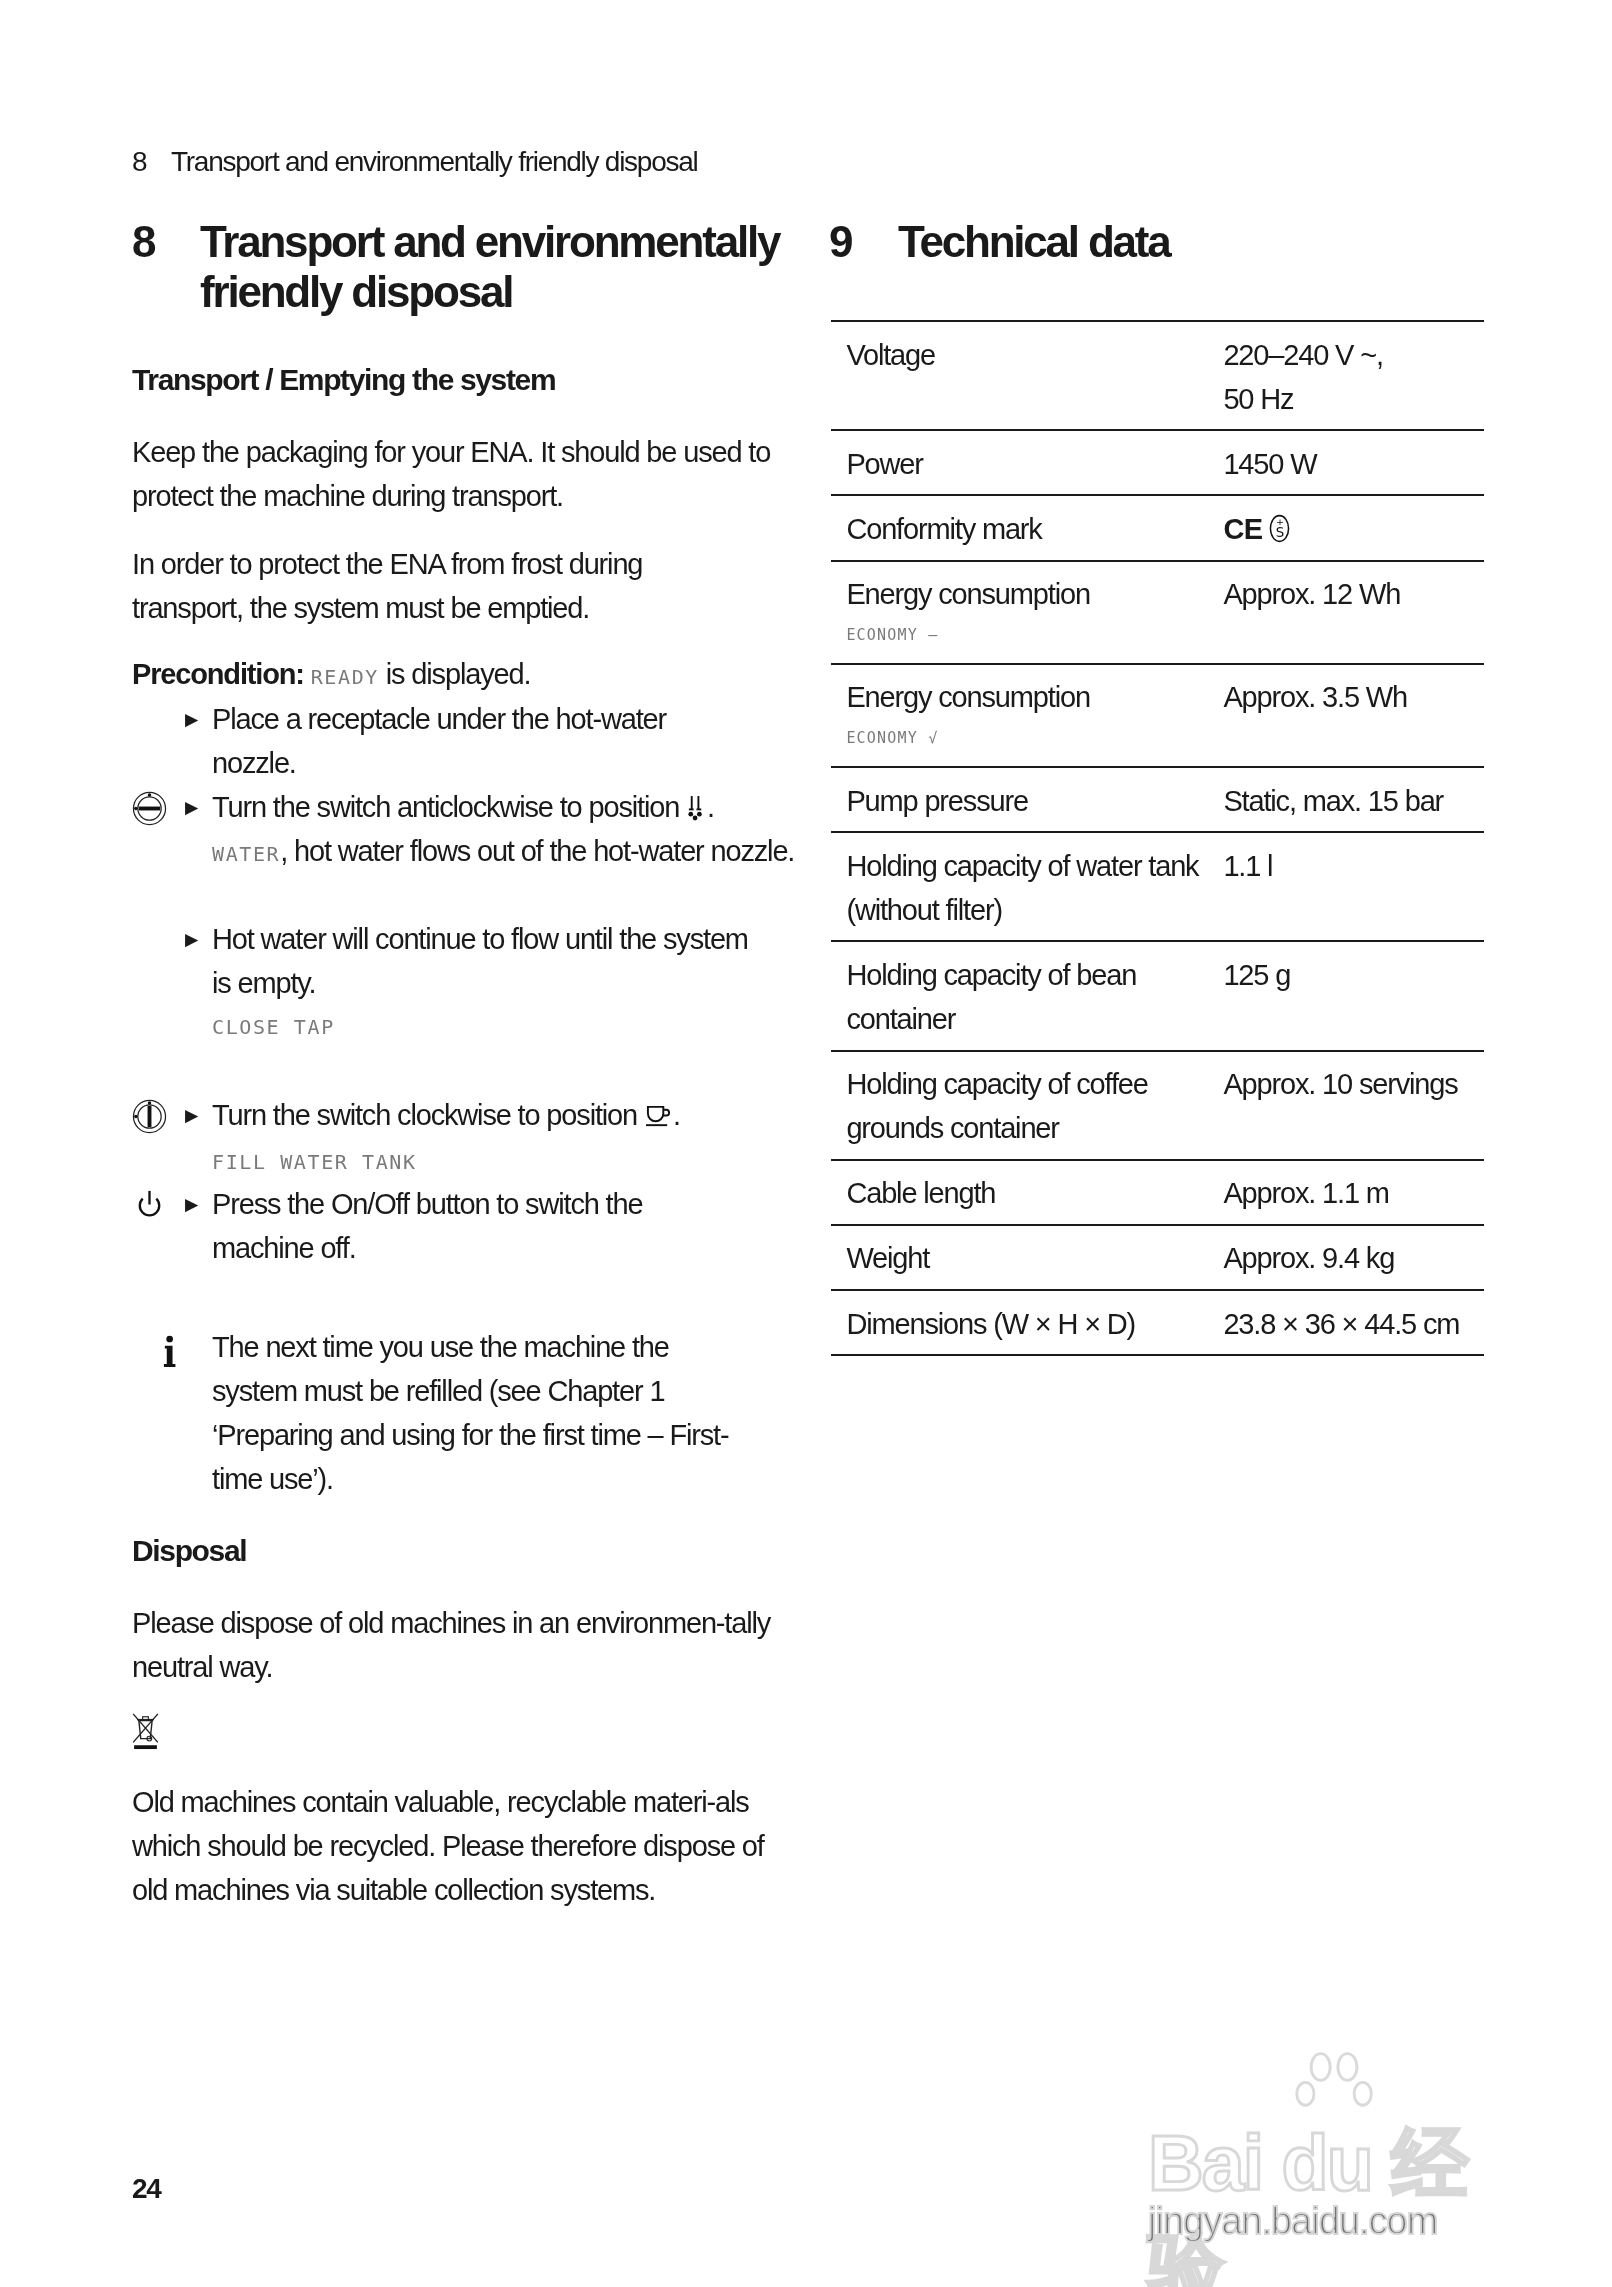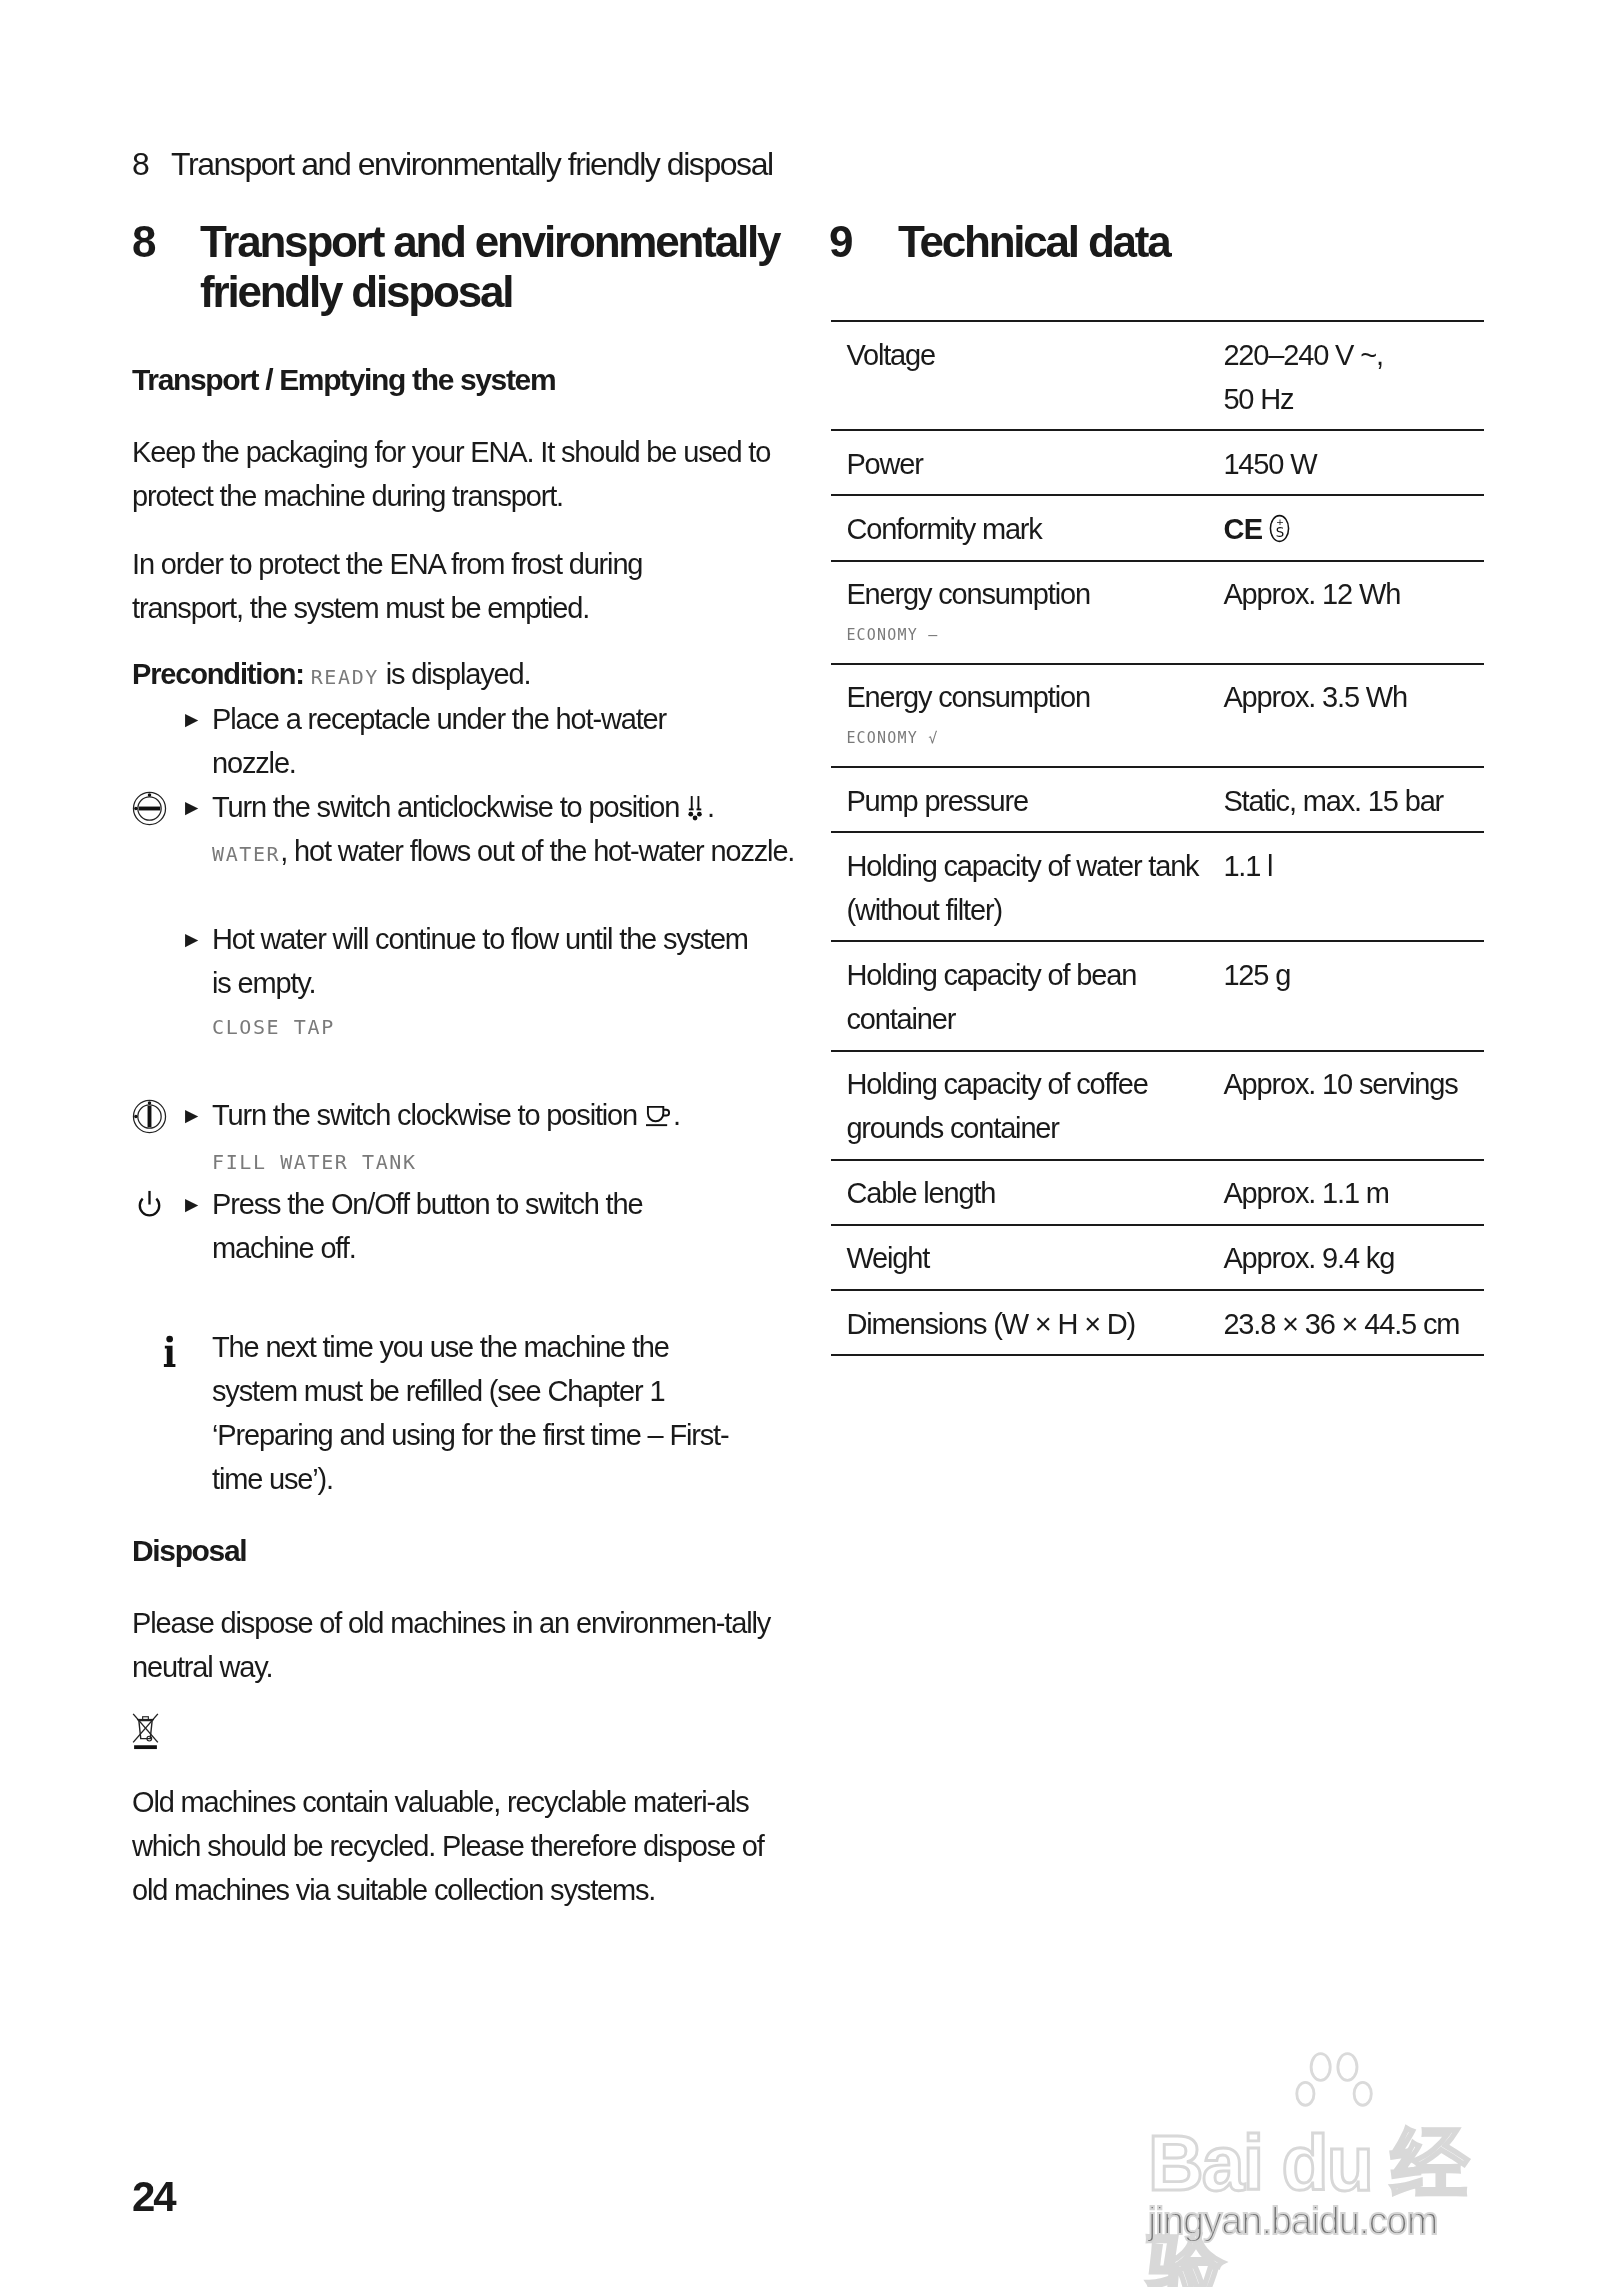--- a/index.html
+++ b/index.html
@@ -1,20 +1,20 @@
 <!DOCTYPE html>
 <html><head>
 <meta charset="utf-8">
 <style>
   html, body { margin: 0; padding: 0; background: #ffffff; }
   body { width: 1612px; height: 2287px; position: relative; overflow: hidden;
          font-family: "Liberation Sans", sans-serif; color: #1a1a1a; }
   .abs { position: absolute; }
   .cond { letter-spacing: -0.045em; }
-  .running-header { left: 132px; top: 146px; font-size: 32px; white-space: nowrap; }
+  .running-header { left: 132px; top: 146px; font-size: 28px; white-space: nowrap; }
   .running-header .num { display: inline-block; width: 39px; }
   .h1 { font-size: 44px; line-height: 50px; font-weight: 600; letter-spacing: -0.05em; }
   .h1 .num { position: absolute; left: 0; top: 0; }
   .h1-left { left: 132px; top: 217px; width: 692px; }
   .h1-left .title { margin-left: 68px; }
   .h1-right { left: 829px; top: 217px; width: 672px; }
   .h1-right .title { margin-left: 69px; }
   .h2 { font-size: 30px; font-weight: 600; letter-spacing: -0.045em; }
   .p { font-size: 29px; line-height: 44px; letter-spacing: -0.04em; width: 672px; }
   .lcd { font-family: "DejaVu Sans Mono", monospace; color: #7a7a7a; letter-spacing: 0.08em;
@@ -24,21 +24,21 @@
   .step .arrow { position: absolute; left: 53px; top: 0; font-size: 17.3px; line-height: 44px; }
   .step .text { margin-left: 80px; }
   .inline-glyph { display: inline-block; vertical-align: -3.8px; }
   table.tech { position: absolute; left: 831px; top: 320px; width: 653px; border-collapse: collapse; }
   table.tech td { border-top: 2.9px solid #1a1a1a; vertical-align: top; padding: 10.6px 0 8.6px 0;
                   font-size: 29px; line-height: 44px; letter-spacing: -0.04em; }
   table.tech tr:last-child td { border-bottom: 2.9px solid #1a1a1a; }
   table.tech td.k { width: 377px; padding-left: 15.4px; }
   table.tech td.v { padding-left: 0; }
   table.tech .lcd { display: block; font-size: 15px; line-height: 38px; }
-  .pagenum { left: 132px; top: 2173px; font-size: 42px; font-weight: 700; letter-spacing: -0.05em; }
+  .pagenum { left: 132px; top: 2173px; font-size: 28px; font-weight: 700; letter-spacing: -0.05em; }
   .watermark { left: 1148px; top: 2046px; width: 384px; height: 211px; color: #e4e4e4; }
   .wm-brand { position: absolute; left: 0; top: 67px; font-size: 77px; font-weight: 700; letter-spacing: -1.9px;
               color: #ffffff; -webkit-text-stroke: 2.9px #d8d8d8; }
   .wm-url { position: absolute; left: 0; top: 154px; font-size: 38px; color: #737373; -webkit-text-stroke: 1.9px #d5d5d5; letter-spacing: -1px; }
 </style>
 </head>
 <body>
 
 <div class="abs running-header cond">
   <span class="num">8</span><span>Transport and environmentally friendly disposal</span>

